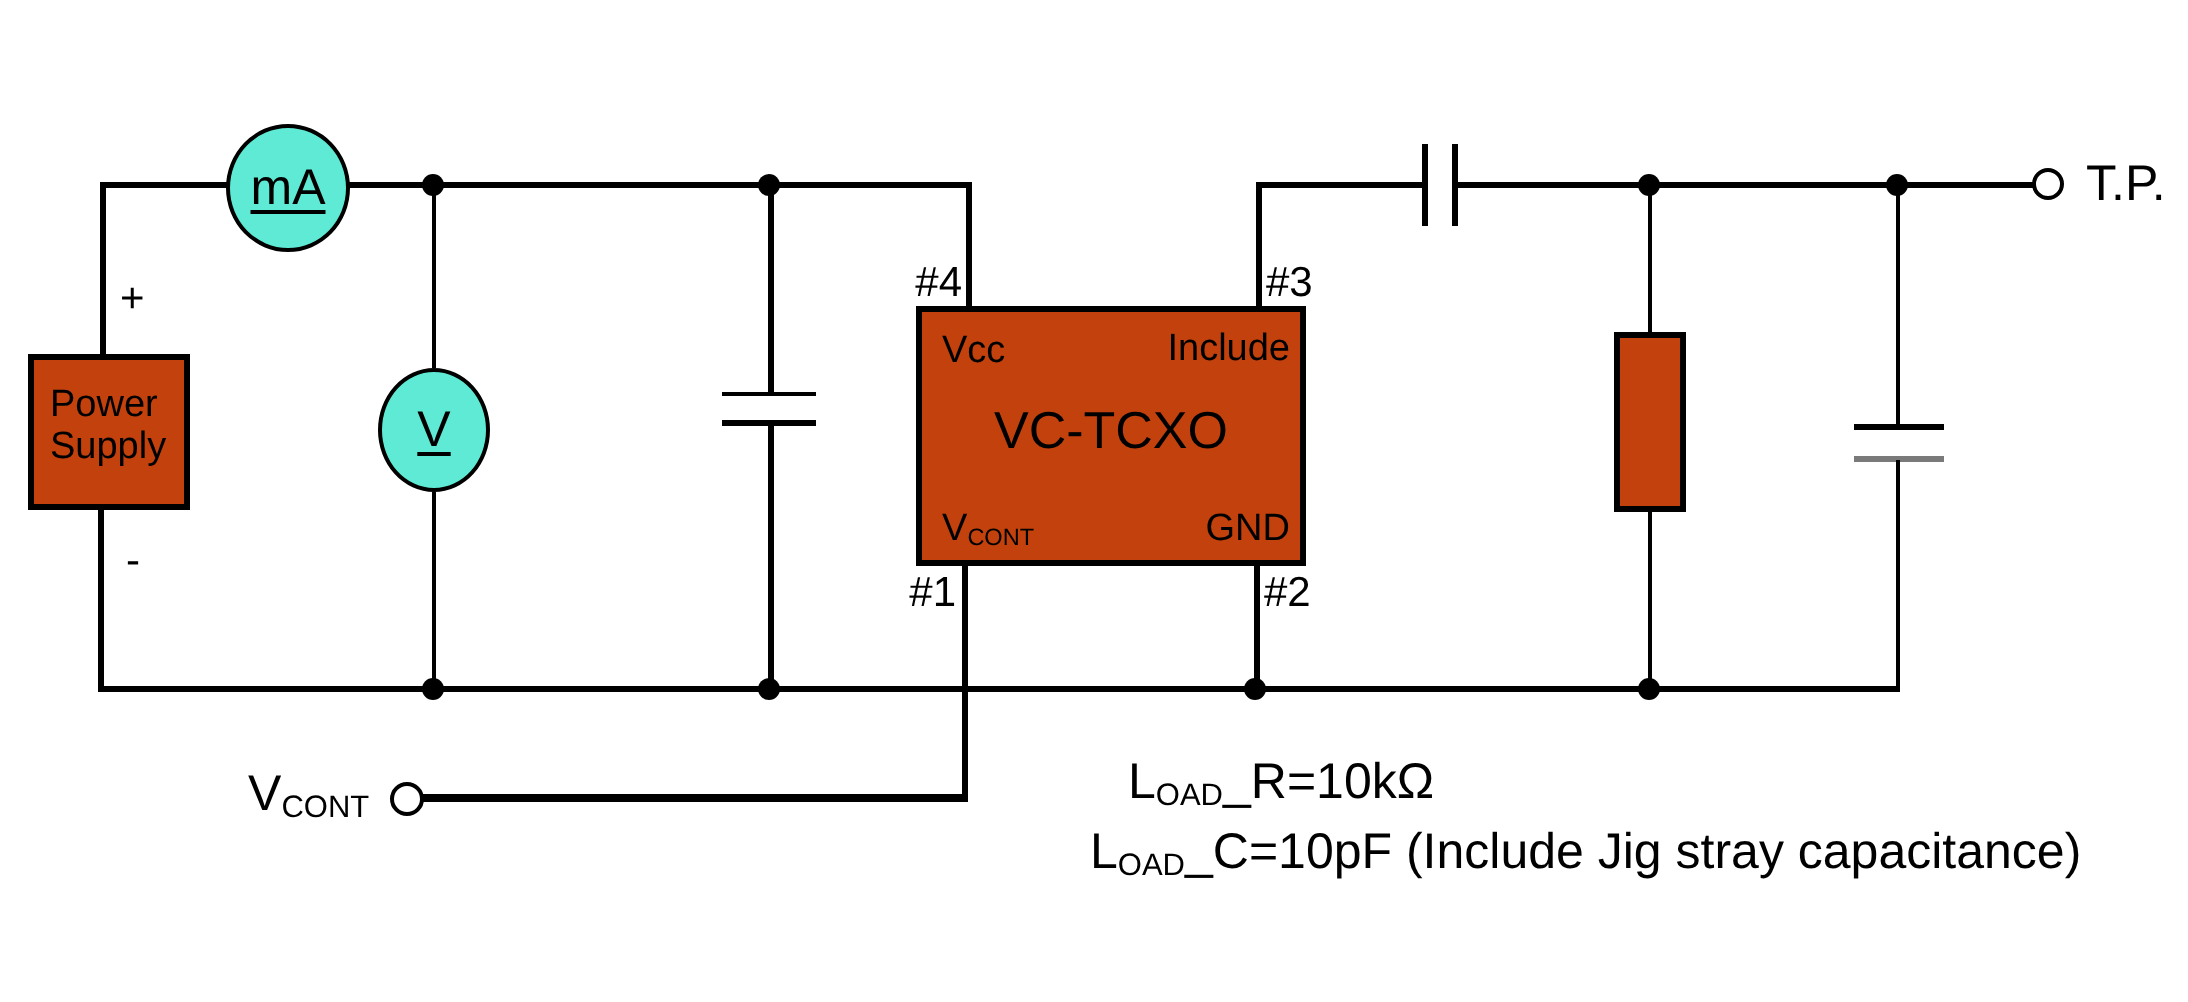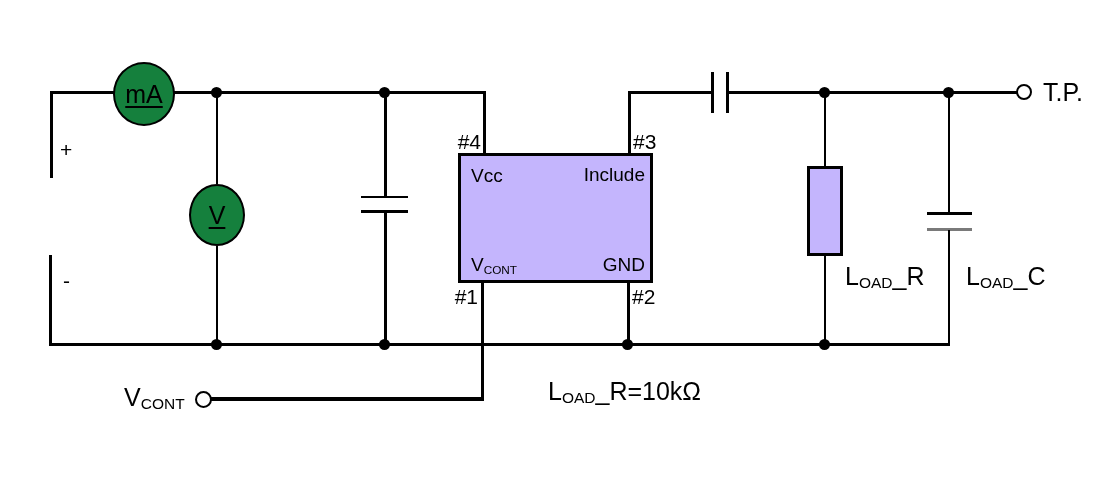--- a/index.html
+++ b/index.html
@@ -3,22 +3,22 @@
 <meta charset="utf-8">
 <style>
   html,body{margin:0;padding:0;background:#fff;}
   #stage{
     position:relative;width:1094px;height:501px;background:#fff;
     font-family:"Liberation Sans","DejaVu Sans",sans-serif;color:#000;overflow:hidden;
   }
   .wire{position:absolute;background:#000;}
   .wire.gray{background:#7a7a7a;}
   .dot{position:absolute;width:11px;height:11px;border-radius:50%;background:#000;}
-  .obox{position:absolute;border:3px solid #000;background:#c4b5fd;box-sizing:content-box;}
-  .ocircle{position:absolute;border:2.5px solid #000;border-radius:50%;background:#15803d;
+  .obox{position:absolute;border:3px solid #000;background:#c2410c;box-sizing:content-box;}
+  .ocircle{position:absolute;border:2.5px solid #000;border-radius:50%;background:#5eead4;
     display:flex;align-items:center;justify-content:center;box-sizing:content-box;}
   .term{position:absolute;border:2.5px solid #000;border-radius:50%;background:#fff;box-sizing:content-box;}
   .lbl{position:absolute;white-space:nowrap;line-height:1.2;}
   .t-xl{font-size:26px;}
   .t-lg{font-size:25px;}
   .t-md{font-size:21px;}
   .t-sm{font-size:19px;}
   .meter-lbl{font-size:25px;text-decoration:underline;text-underline-offset:3px;}
   sub.s{font-size:0.62em;vertical-align:-0.22em;letter-spacing:0;}
   .ralign{text-align:right;}
@@ -57,49 +57,55 @@
 
   <div class="dot" style="left:211px;top:87px;"></div>
   <div class="dot" style="left:379px;top:87px;"></div>
   <div class="dot" style="left:819px;top:87px;"></div>
   <div class="dot" style="left:943px;top:87px;"></div>
   <div class="dot" style="left:211px;top:339px;"></div>
   <div class="dot" style="left:379px;top:339px;"></div>
   <div class="dot" style="left:622px;top:339px;"></div>
   <div class="dot" style="left:819px;top:339px;"></div>
 
+  <div class="obox" style="left:14px;top:177px;width:75px;height:72px;">
+    <div class="t-sm" style="position:absolute;left:8px;top:13px;line-height:20.5px;">
+      <div>Power</div>
+      <div>Supply</div>
+    </div>
+  </div>
   <div class="lbl t-md" style="left:60px;top:137px;">+</div>
   <div class="lbl t-md" style="left:63px;top:268px;">-</div>
 
   <div class="ocircle" style="left:113px;top:62px;width:58px;height:60px;">
     <span class="meter-lbl">mA</span>
   </div>
   <div class="ocircle" style="left:189px;top:184px;width:52px;height:58px;">
     <span class="meter-lbl">V</span>
   </div>
 
 
   <div class="obox" style="left:458px;top:153px;width:189px;height:124px;">
     <div class="lbl t-sm" style="left:10px;top:9px;">Vcc</div>
     <div class="lbl t-sm" style="right:5px;top:8px;">Include</div>
+    <div class="lbl t-xl" style="left:0;top:44px;width:100%;text-align:center;">VC-TCXO</div>
     <div class="lbl t-sm" style="left:10px;top:98px;"><span>V</span><sub class="s">CONT</sub></div>
     <div class="lbl t-sm" style="right:5px;top:98px;">GND</div>
   </div>
 
   <div class="lbl t-md ralign" style="left:449px;top:129px;width:32px;">#4</div>
   <div class="lbl t-md" style="left:633px;top:129px;">#3</div>
   <div class="lbl t-md ralign" style="left:446px;top:284px;width:32px;">#1</div>
   <div class="lbl t-md" style="left:632px;top:284px;">#2</div>
 
   <div class="obox" style="left:807px;top:166px;width:30px;height:84px;"></div>
-  <div class="lbl t-lg" style="left:845px;top:261px;"><span>L</span><sub class="s">OAD</sub><span>_R</span></div>
 
-  <div class="lbl t-lg" style="left:966px;top:261px;"><span>L</span><sub class="s">OAD</sub><span>_C</span></div>
 
   <div class="term" style="left:1016px;top:84px;width:12px;height:12px;"></div>
   <div class="lbl t-lg" style="left:1043px;top:77px;">T.P.</div>
 
   <div class="term" style="left:195px;top:391px;width:13px;height:13px;"></div>
   <div class="lbl t-lg" style="left:124px;top:382px;"><span>V</span><sub class="s">CONT</sub></div>
 
-  <div class="lbl t-lg" style="left:548px;top:376px;text-align:right;"><span>L</span><sub class="s">OAD</sub><span>_R=10kΩ</span></div>
+  <div class="lbl t-lg" style="left:564px;top:376px;text-align:right;"><span>L</span><sub class="s">OAD</sub><span>_R=10kΩ</span></div>
+  <div class="lbl t-lg" style="left:545px;top:411px;"><span>L</span><sub class="s">OAD</sub><span>_C=10pF (Include Jig stray capacitance)</span></div>
 
 </div>
 
 </body></html>

